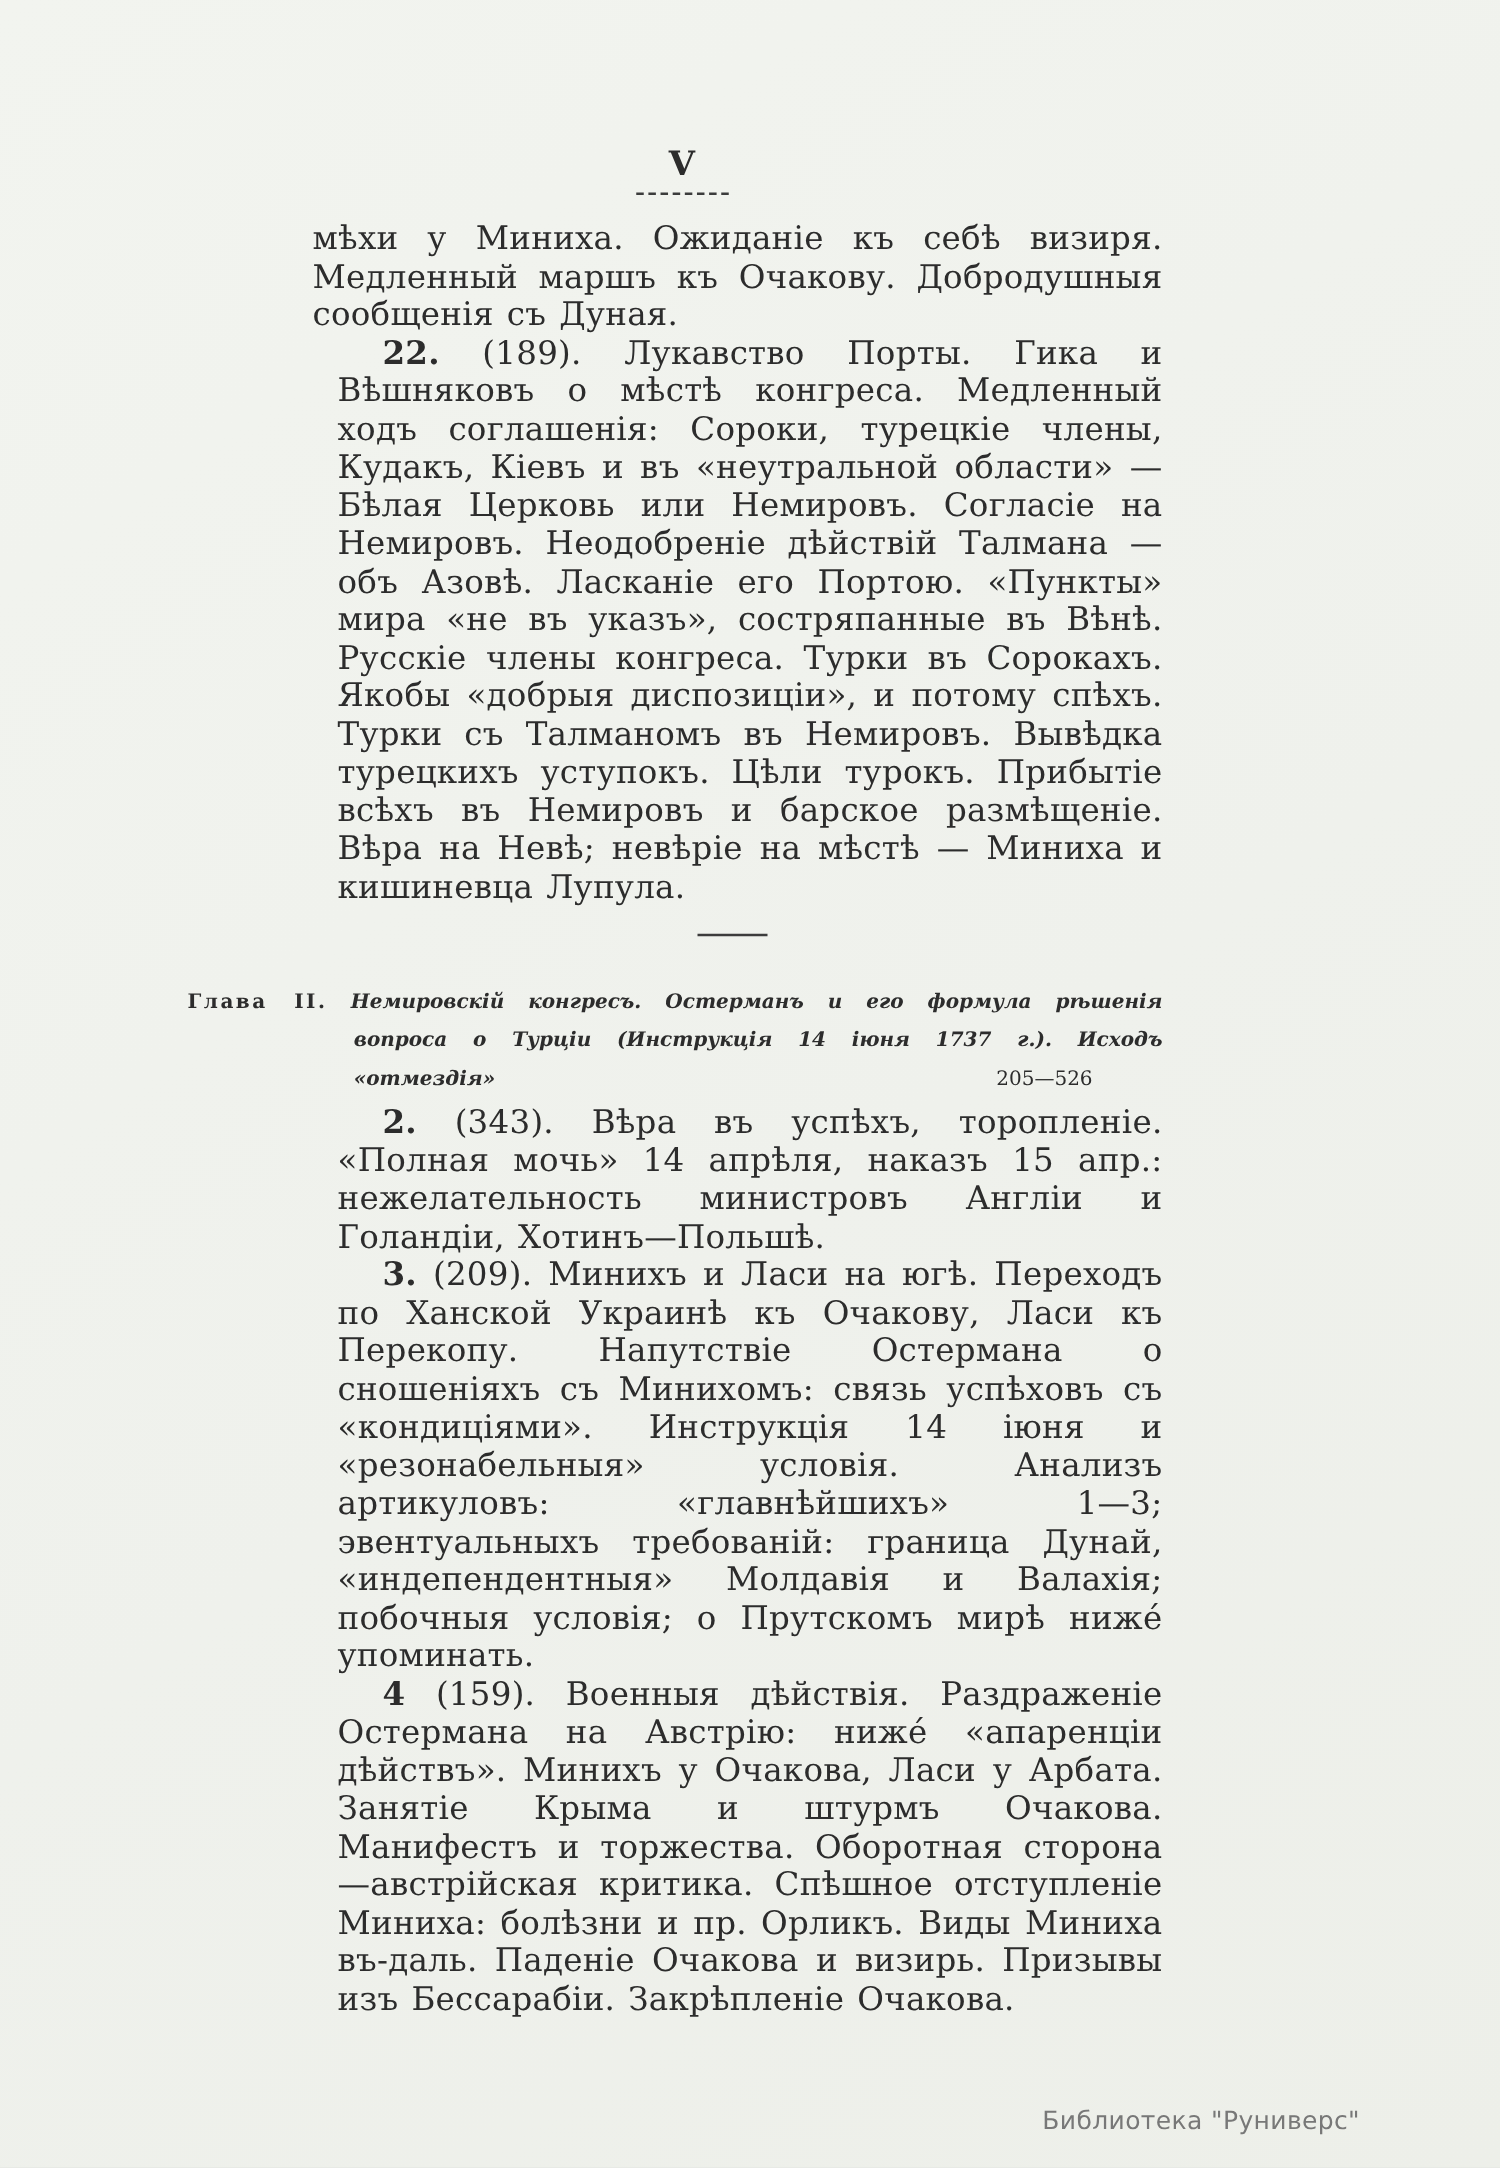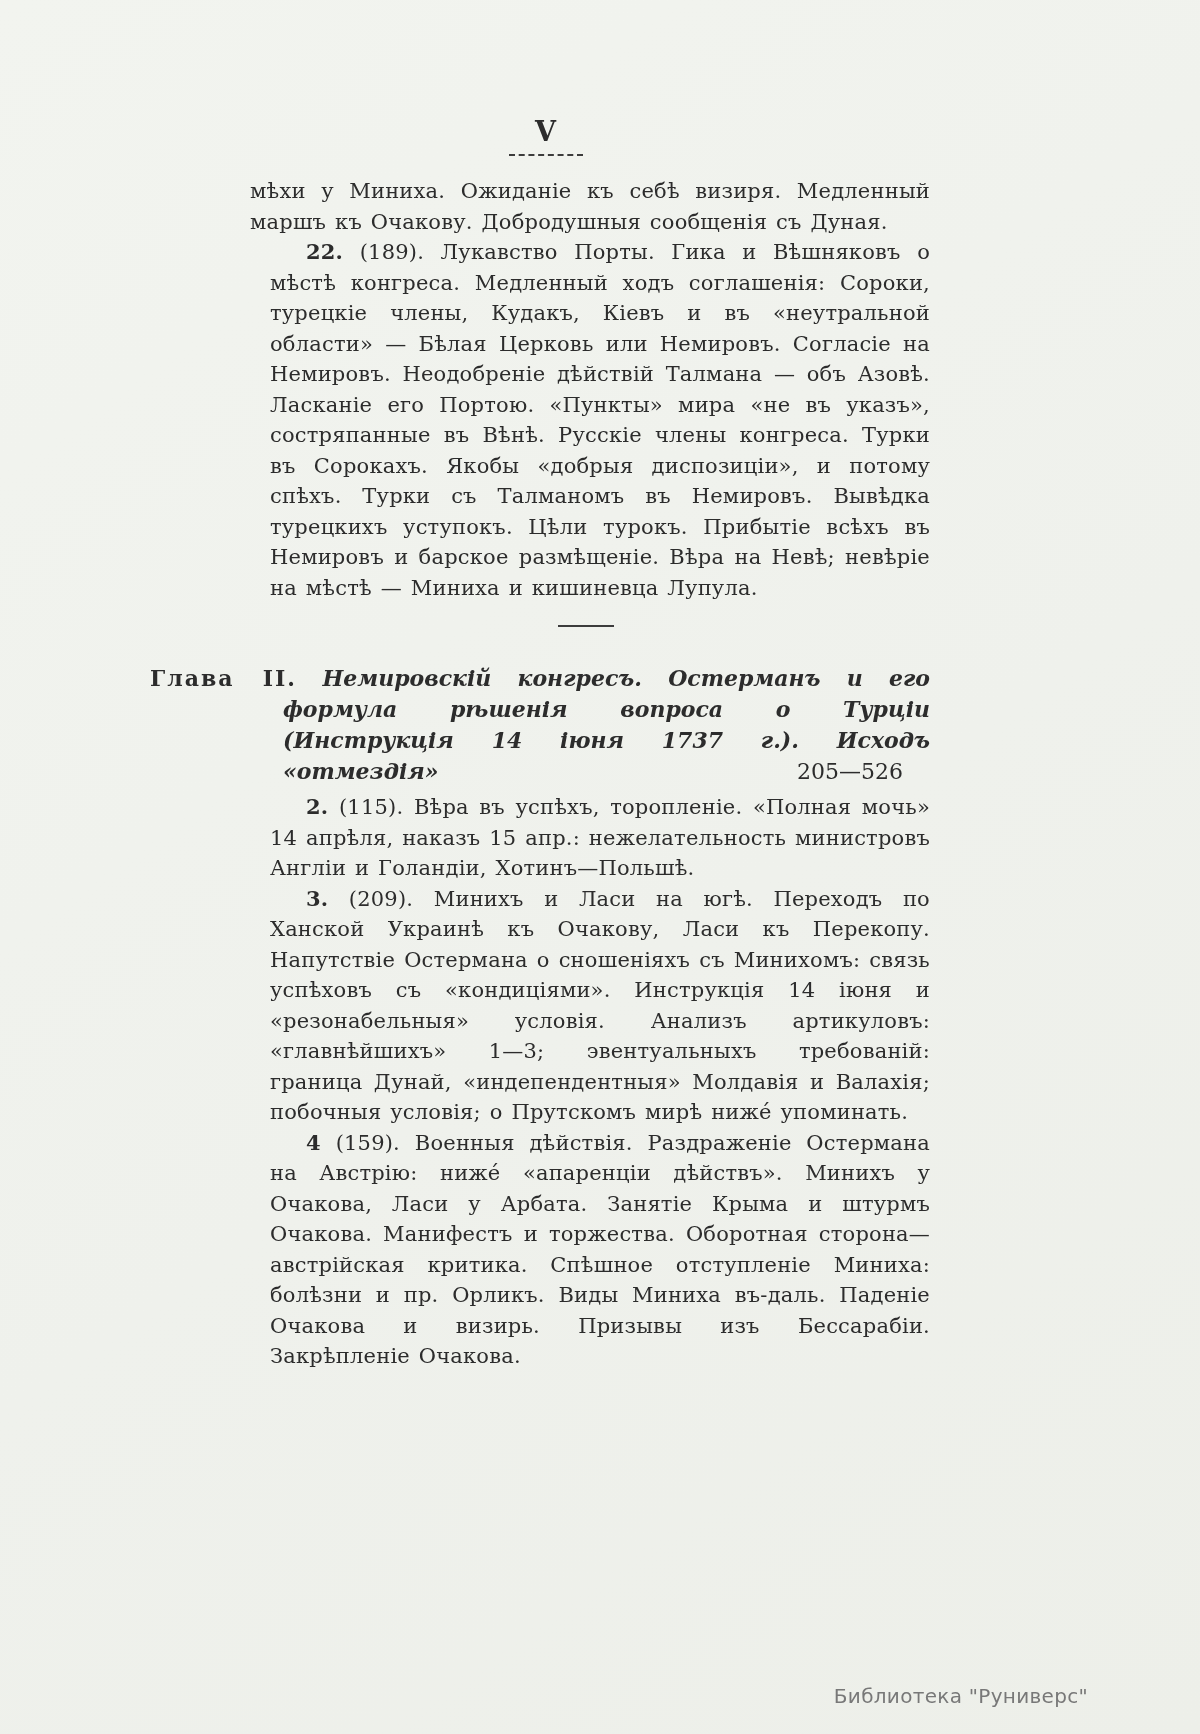--- a/index.html
+++ b/index.html
@@ -29,41 +29,41 @@
   }
   .head-rule {
     width: 74px;
     margin: 7px auto 0;
     border-bottom: 2px dashed #3c3c3c;
   }
 
   
   .textblock {
     margin: 20px 270px 0 250px;
-    font-size: 21px;
+    font-size: 26px;
     line-height: 30.5px;
     text-align: justify;
     word-spacing: 2px;
     letter-spacing: 0.2px;
   }
   .para { margin: 0; }
   .entry { text-indent: 36px; margin-left: 20px; }
   .num { font-weight: bold; }
 
   .mid-rule {
     width: 56px;
     margin: 22px auto 0;
     border-bottom: 2px solid #3c3c3c;
     transform: translateX(-4px);
   }
 
   
   .chapter {
     margin: 36px 270px 0 150px;
-    font-size: 22px;
+    font-size: 16px;
     line-height: 31px;
     text-align: justify;
     padding-left: 133px;
     text-indent: -133px;
     word-spacing: 5px;
   }
   .ch-label {
     font-weight: bold;
     letter-spacing: 2px;
   }
@@ -116,21 +116,21 @@
     <span class="ch-label">Глава II.</span>
     <span class="ch-title">Немировскій конгресъ. Остерманъ и его формула рѣшенія вопроса о Турціи (Инструкція 14 іюня 1737 г.). Исходъ «отмездія»</span>
     <span class="ch-pages">205—526</span>
   </section>
 
   <section class="textblock entries">
 
 
     <p class="para entry">
       <span class="num">2.</span>
-      <span class="ref">(115).</span>
+      <span class="ref">(343).</span>
       <span class="txt">Вѣра въ успѣхъ, торопленіе. «Полная мочь» 14 апрѣля, наказъ 15 апр.: нежелательность министровъ Англіи и Голандіи, Хотинъ—Польшѣ.</span>
     </p>
 
     <p class="para entry">
       <span class="num">3.</span>
       <span class="ref">(209).</span>
       <span class="txt">Минихъ и Ласи на югѣ. Переходъ по Ханской Украинѣ къ Очакову, Ласи къ Перекопу. Напутствіе Остермана о сношеніяхъ съ Минихомъ: связь успѣховъ съ «кондиціями». Инструкція 14 іюня и «резонабельныя» условія. Анализъ артикуловъ: «главнѣйшихъ» 1—3; эвентуальныхъ требованій: граница Дунай, «индепендентныя» Молдавія и Валахія; побочныя условія; о Прутскомъ мирѣ ниже́ упоминать.</span>
     </p>
 
     <p class="para entry">

